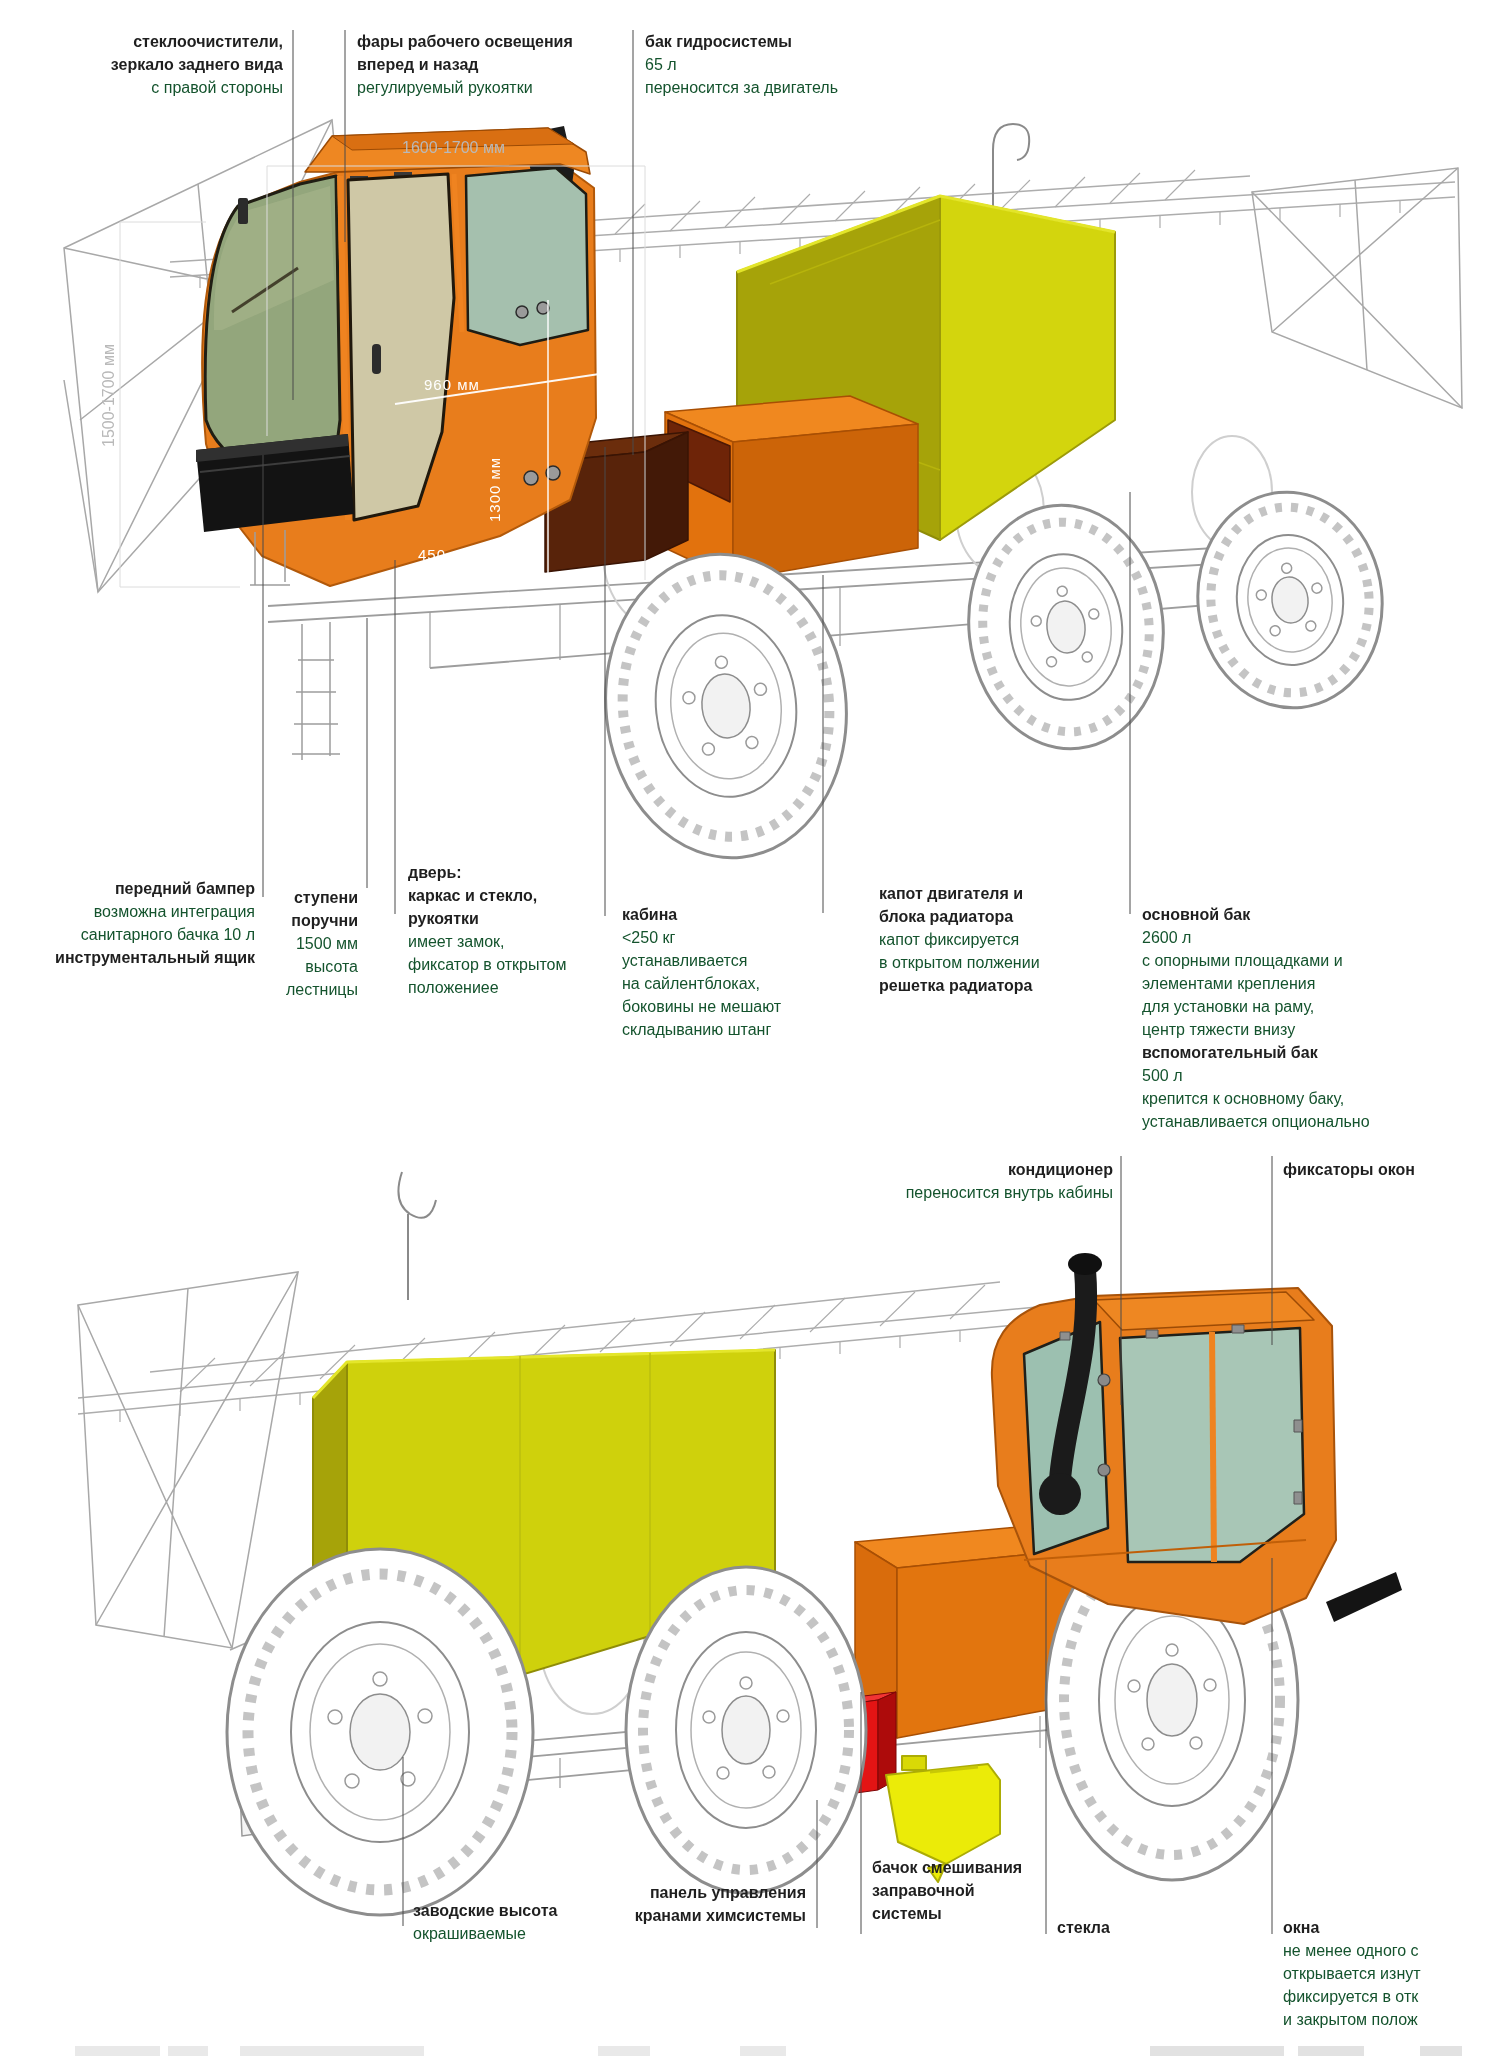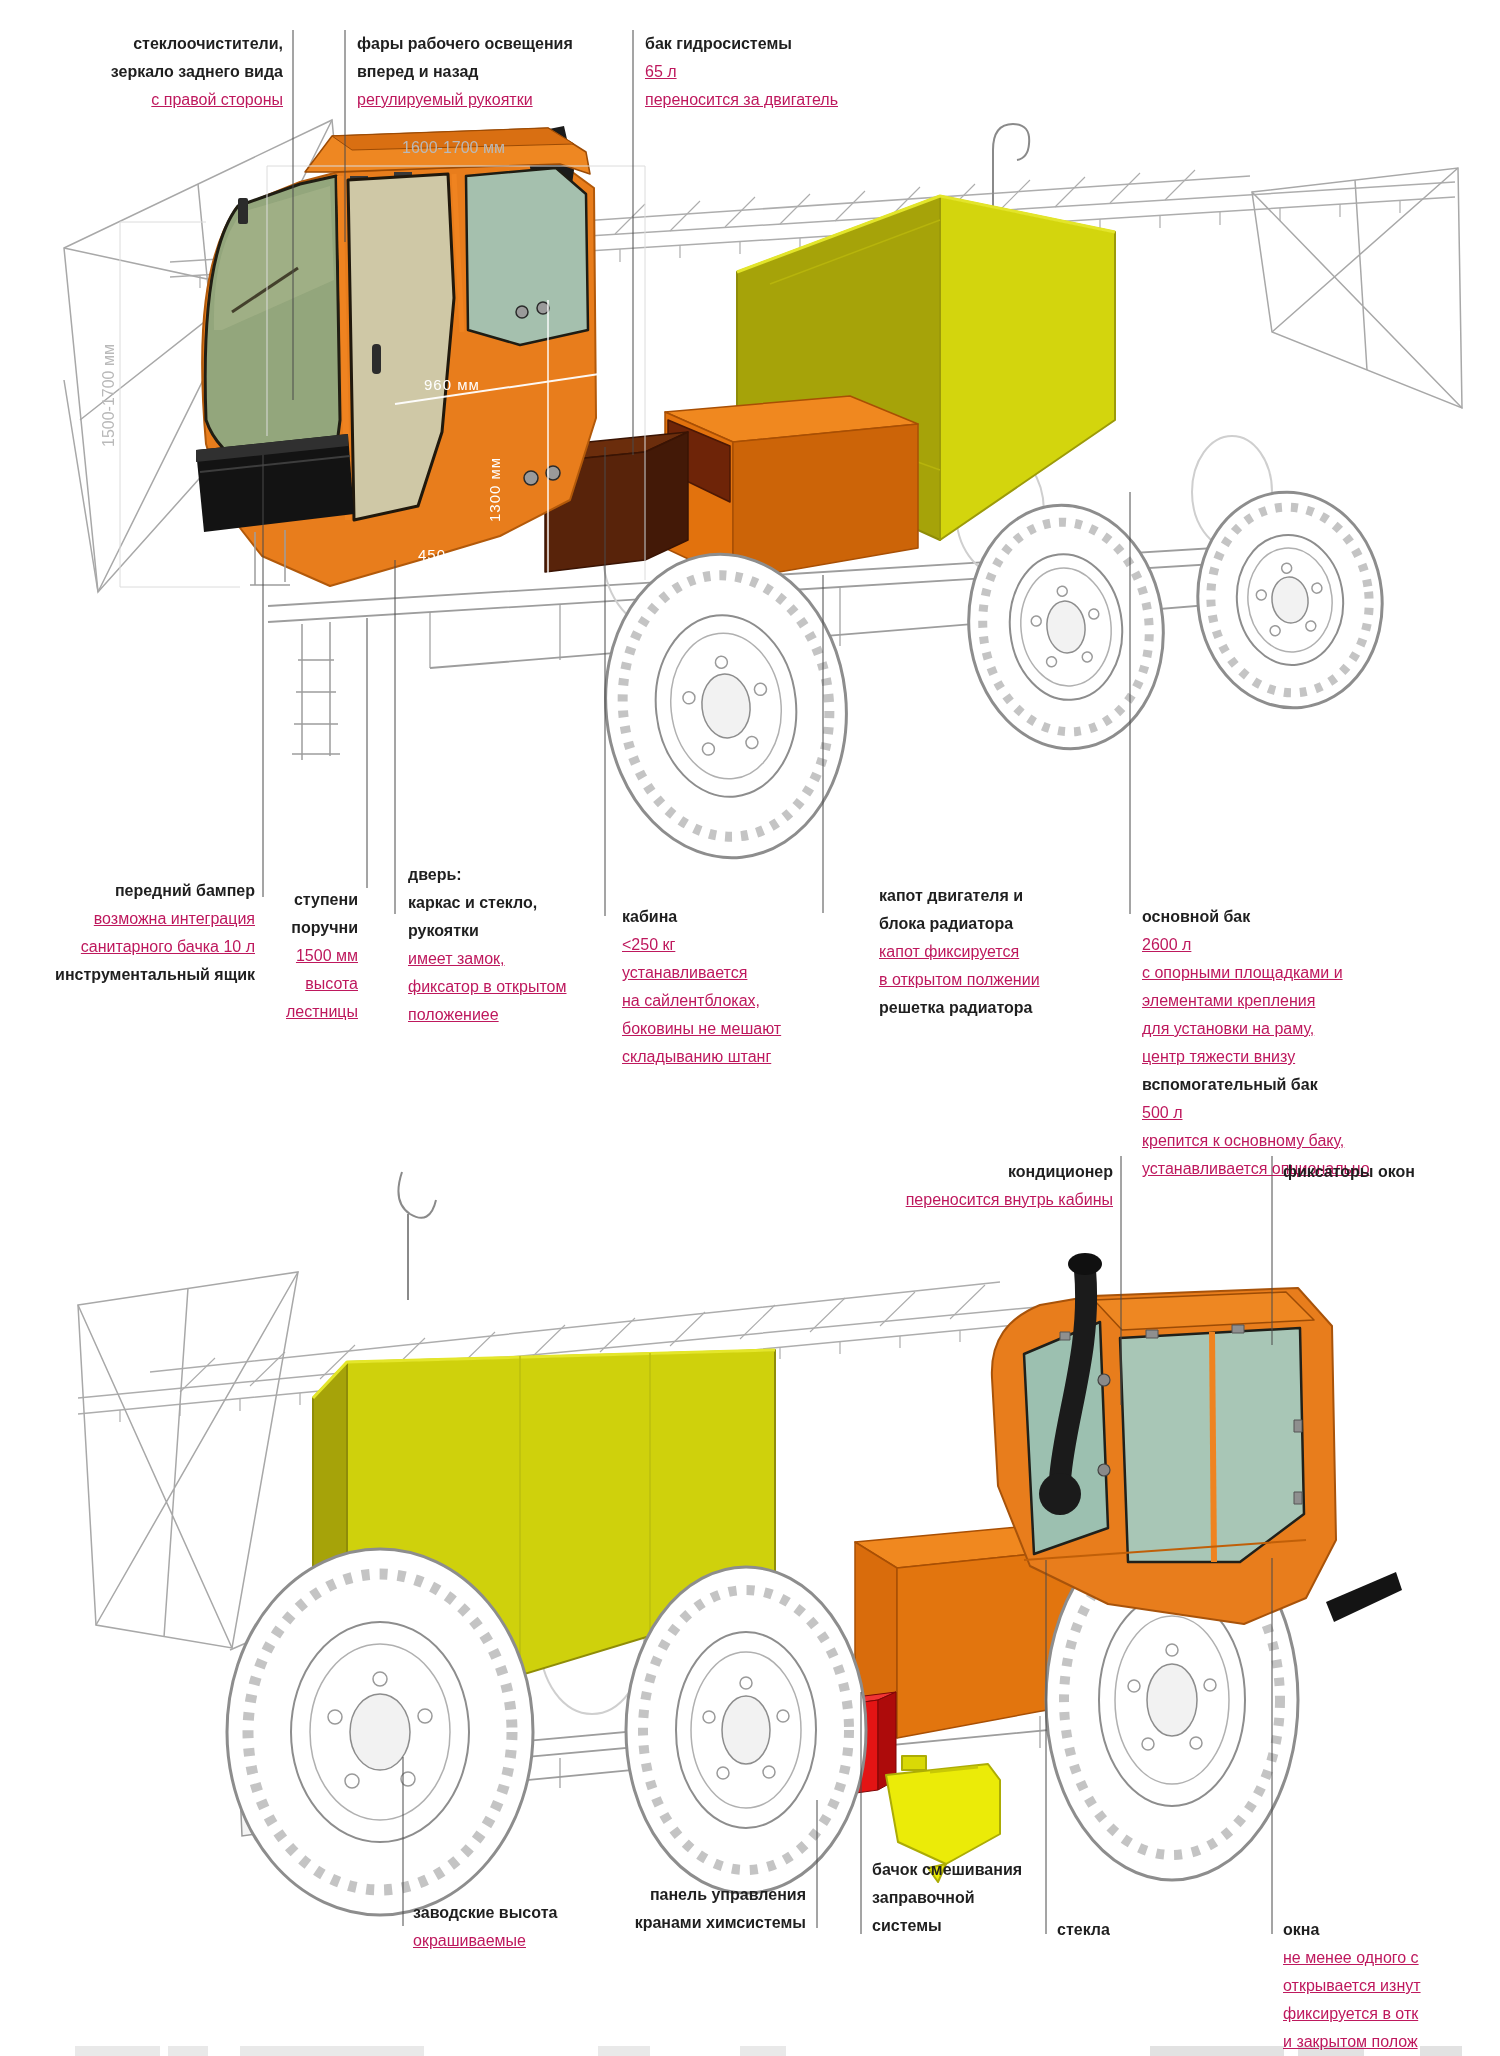--- a/index.html
+++ b/index.html
@@ -1,22 +1,22 @@
 <!DOCTYPE html>
 <html><head>
 <meta charset="utf-8">
 <style>
   html,body{margin:0;padding:0;background:#ffffff;}
   #stage{position:relative;width:1500px;height:2056px;background:#ffffff;overflow:hidden;
          font-family:"Liberation Sans",sans-serif;}
   svg{position:absolute;left:0;display:block;}
-  .co{position:absolute;font-size:16px;line-height:28px;}
+  .co{position:absolute;font-size:16px;line-height:23px;}
   .co.r{text-align:right;}
   .t{font-weight:bold;color:#1f1f1f;white-space:pre-line;}
-  .n{font-weight:normal;color:#be185d;white-space:pre-line;text-decoration:underline;}
+  .n{font-weight:normal;color:#14532d;white-space:pre-line;}
   .dim{position:absolute;font-size:16px;color:#b9b9b9;white-space:nowrap;}
   .dim.rot{transform:rotate(-90deg);transform-origin:left top;}
   .wdim{position:absolute;font-size:15px;color:#ffffff;white-space:nowrap;letter-spacing:1px;}
   .wdim.rot{transform:rotate(-90deg);transform-origin:left top;}
 </style>
 </head>
 <body>
 
 <div id="stage">
 

